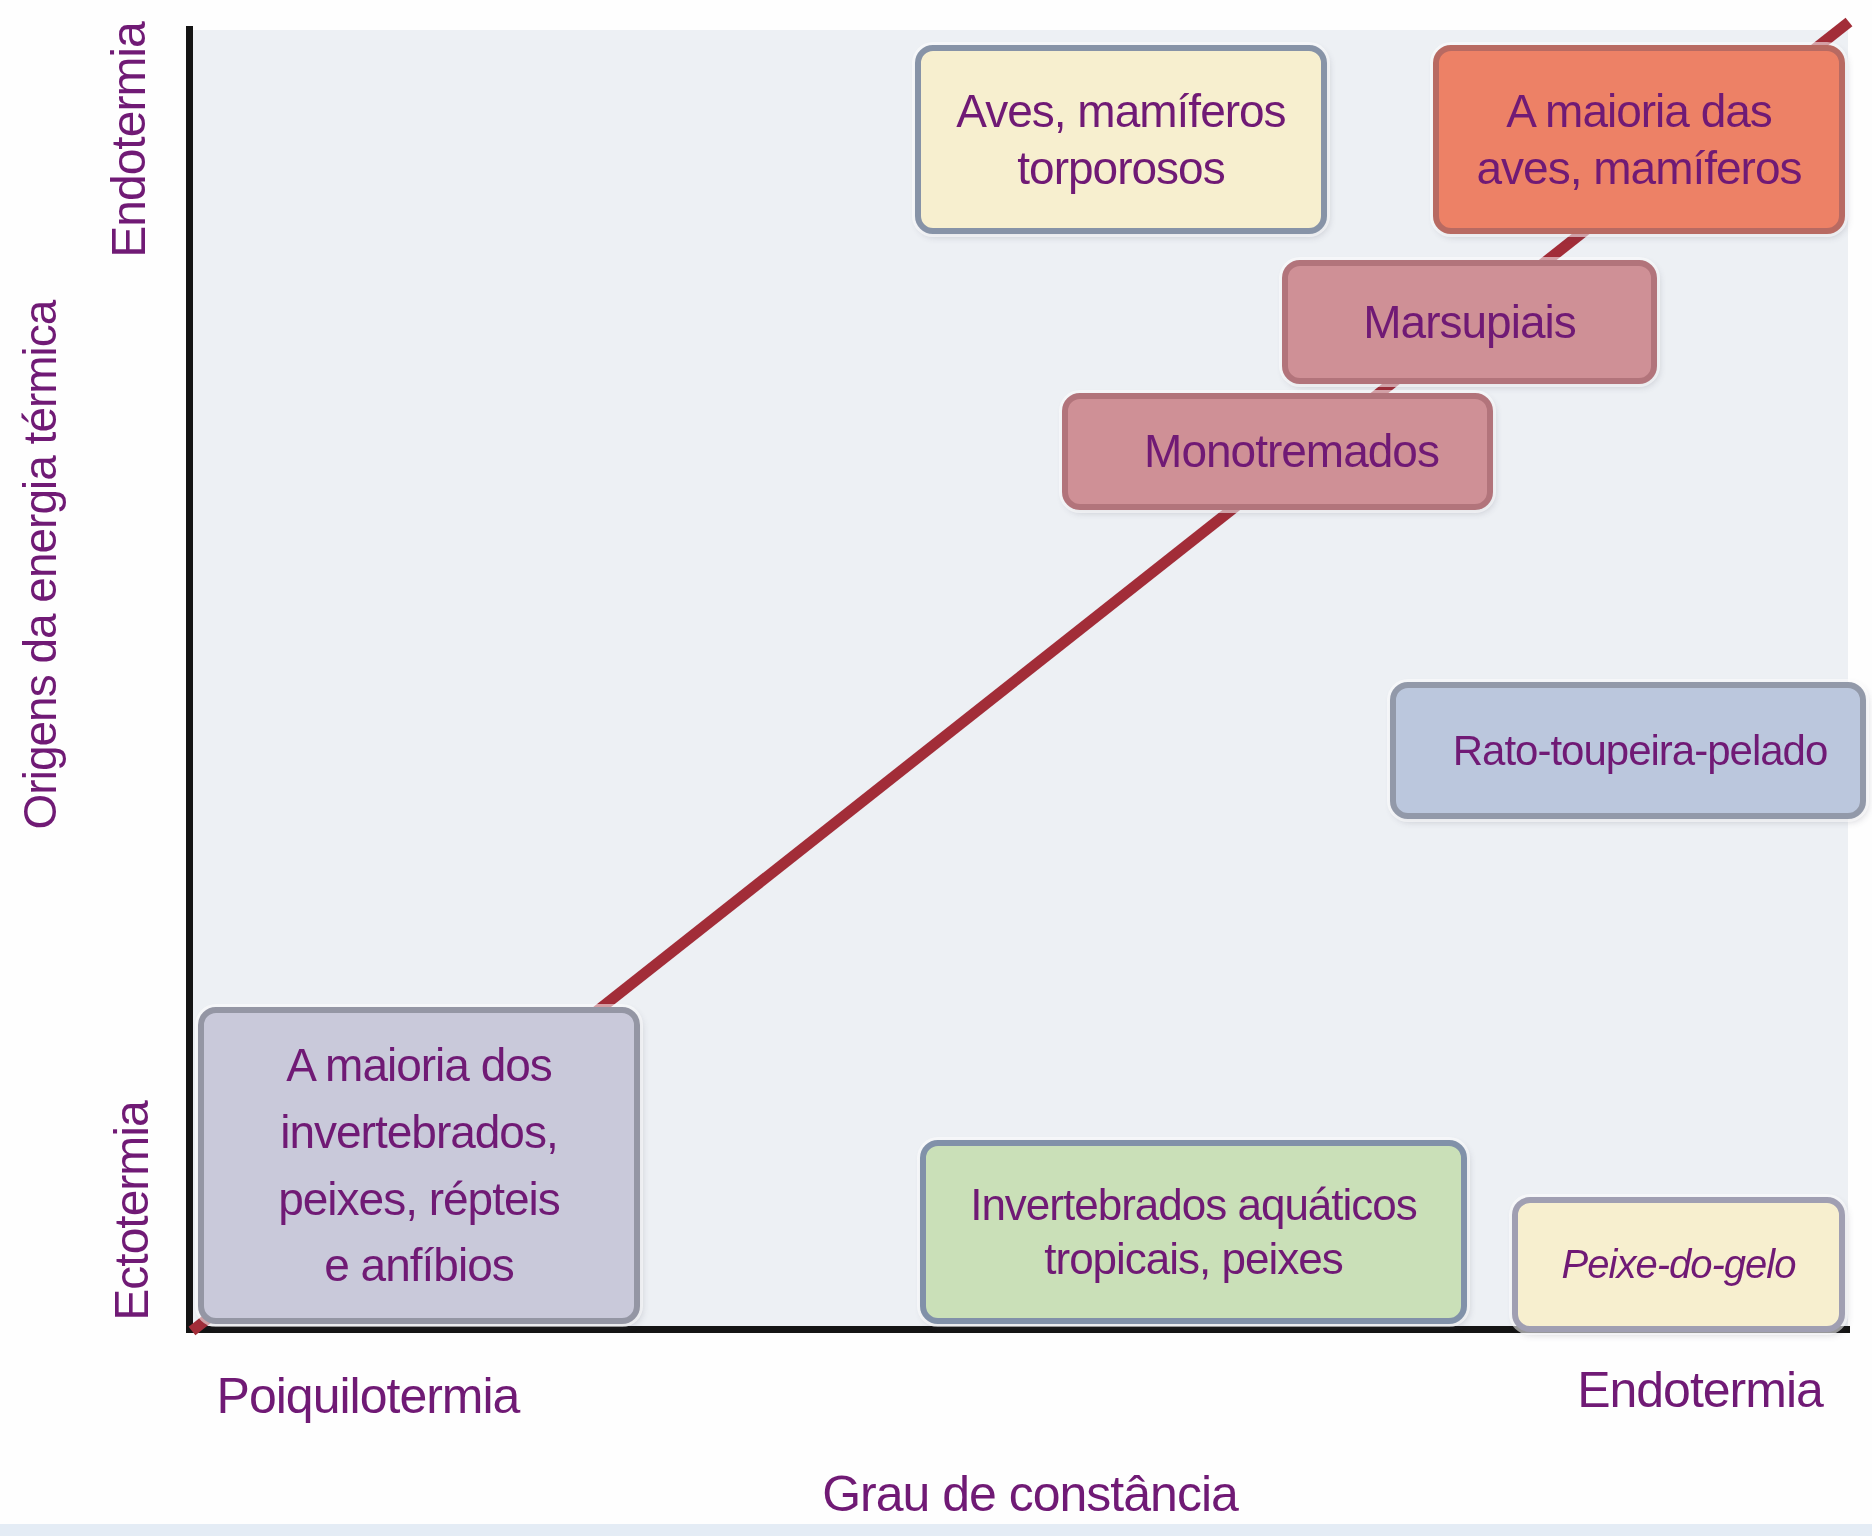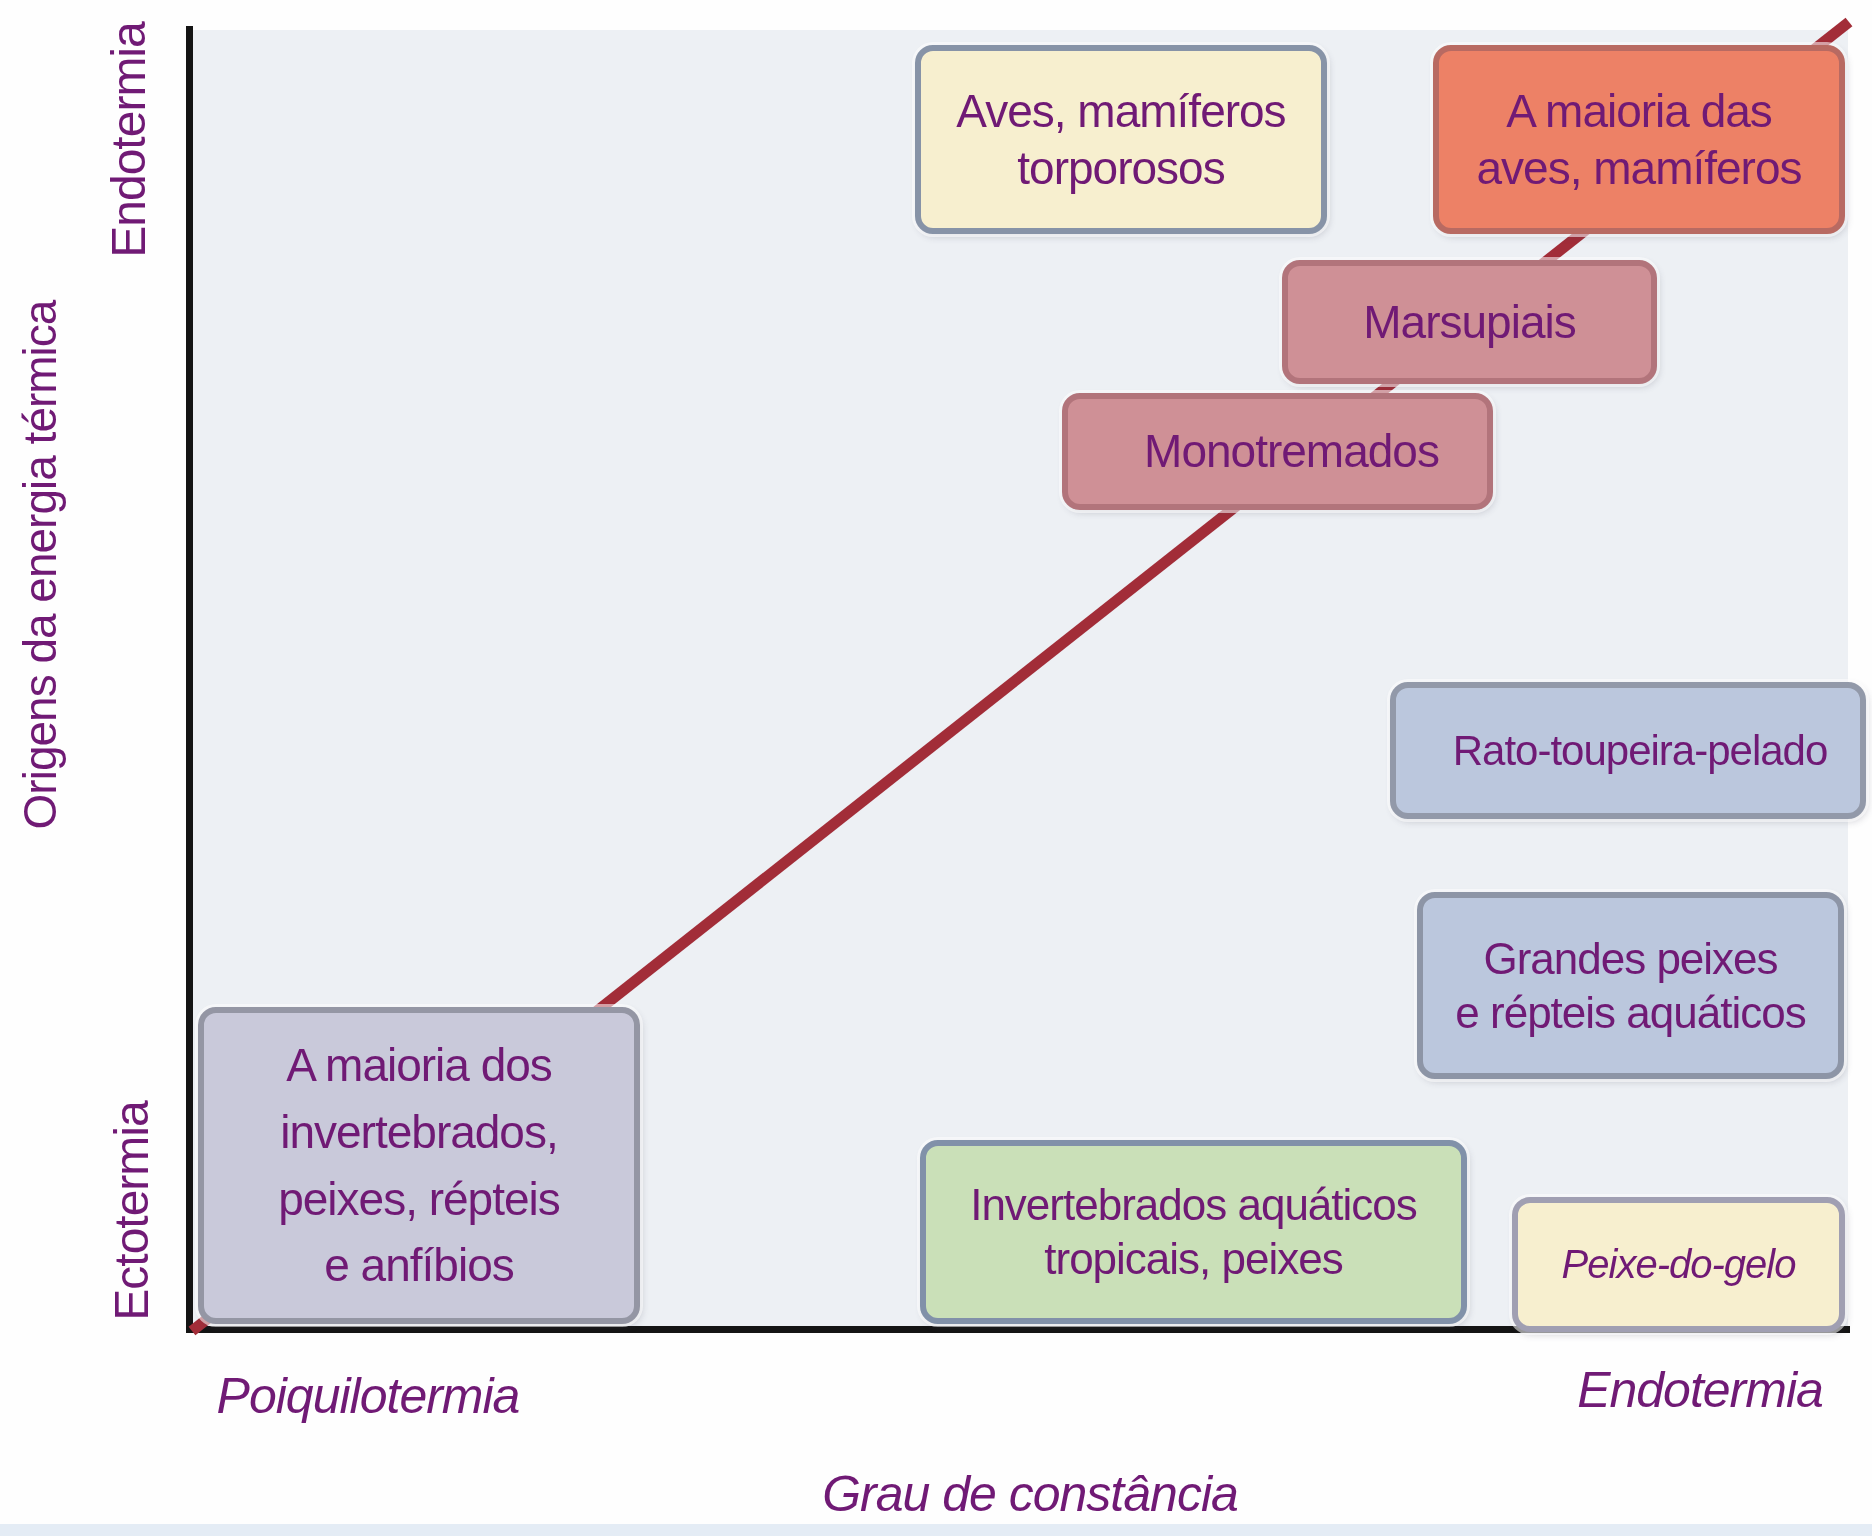--- a/index.html
+++ b/index.html
@@ -22,21 +22,21 @@
   #box-maioria-aves      {left:1433px;top:45px;  width:400px;height:177px;font-size:46px;}
   #box-marsupiais        {left:1282px;top:260px; width:363px;height:112px;font-size:46px;}
   #box-monotremados      {left:1062px;top:393px; width:391px;height:105px;font-size:46px;}
   #box-rato-toupeira     {left:1390px;top:682px; width:440px;height:125px;font-size:42px;padding-left:24px;}
   #box-grandes-peixes    {left:1417px;top:892px; width:415px;height:175px;font-size:44px;}
   #box-invertebrados     {left:198px; top:1007px;width:430px;height:305px;font-size:46px;line-height:1.45;}
   #box-invert-aquaticos  {left:920px; top:1140px;width:535px;height:172px;font-size:44px;}
   #box-peixe-do-gelo     {left:1512px;top:1197px;width:321px;height:123px;font-size:40px;}
   .axis-label{z-index:5;white-space:nowrap;letter-spacing:-1px;}
   .rot{transform:translate(-50%,-50%) rotate(-90deg);}
-  .hor{transform:translate(-50%,-50%);font-style:italic;}
+  .hor{transform:translate(-50%,-50%);}
   #lbl-endotermia {left:128px; top:140px; font-size:48px;}
   #lbl-y-title    {left:40px;  top:565px; font-size:46px;}
   #lbl-ectotermia {left:131px; top:1211px;font-size:48px;}
   #lbl-poiquilo   {left:368px; top:1396px;font-size:50px;}
   #lbl-homeo      {left:1700px;top:1390px;font-size:50px;}
   #lbl-x-title    {left:1030px;top:1494px;font-size:50px;}
   #footer-strip{left:0;top:1524px;width:1872px;height:12px;z-index:1;}
 </style>
 </head>
 <body>
@@ -59,22 +59,20 @@
 
   <div id="box-maioria-aves" class="abs box" style="background-color: rgb(237, 129, 102); border-color: rgb(184, 106, 98);">A maioria das
 aves, mamíferos</div>
 
   <div id="box-marsupiais" class="abs box" style="background-color: rgb(207, 144, 150); border-color: rgb(178, 116, 123);">Marsupiais</div>
 
   <div id="box-monotremados" class="abs box" style="background-color: rgb(207, 144, 150); border-color: rgb(178, 116, 123); padding-left: 28px;">Monotremados</div>
 
   <div id="box-rato-toupeira" class="abs box" style="background-color: rgb(187, 199, 221); border-color: rgb(146, 153, 169);">Rato-toupeira-pelado</div>
 
-  <div id="box-grandes-peixes" class="abs box" style="background-color: rgb(187, 199, 221); border-color: rgb(141, 149, 166);">Grandes peixes
-e répteis aquáticos</div>
 
   <div id="box-invertebrados" class="abs box" style="background-color: rgb(201, 201, 218); border-color: rgb(148, 150, 164);">A maioria dos
 invertebrados,
 peixes, répteis
 e anfíbios</div>
 
   <div id="box-invert-aquaticos" class="abs box" style="background-color: rgb(202, 224, 184); border-color: rgb(129, 145, 169);">Invertebrados aquáticos
 tropicais, peixes</div>
 
   <div id="box-peixe-do-gelo" class="abs box" style="background-color: rgb(247, 239, 207); border-color: rgb(160, 159, 178); font-style: italic;">Peixe-do-gelo</div>

